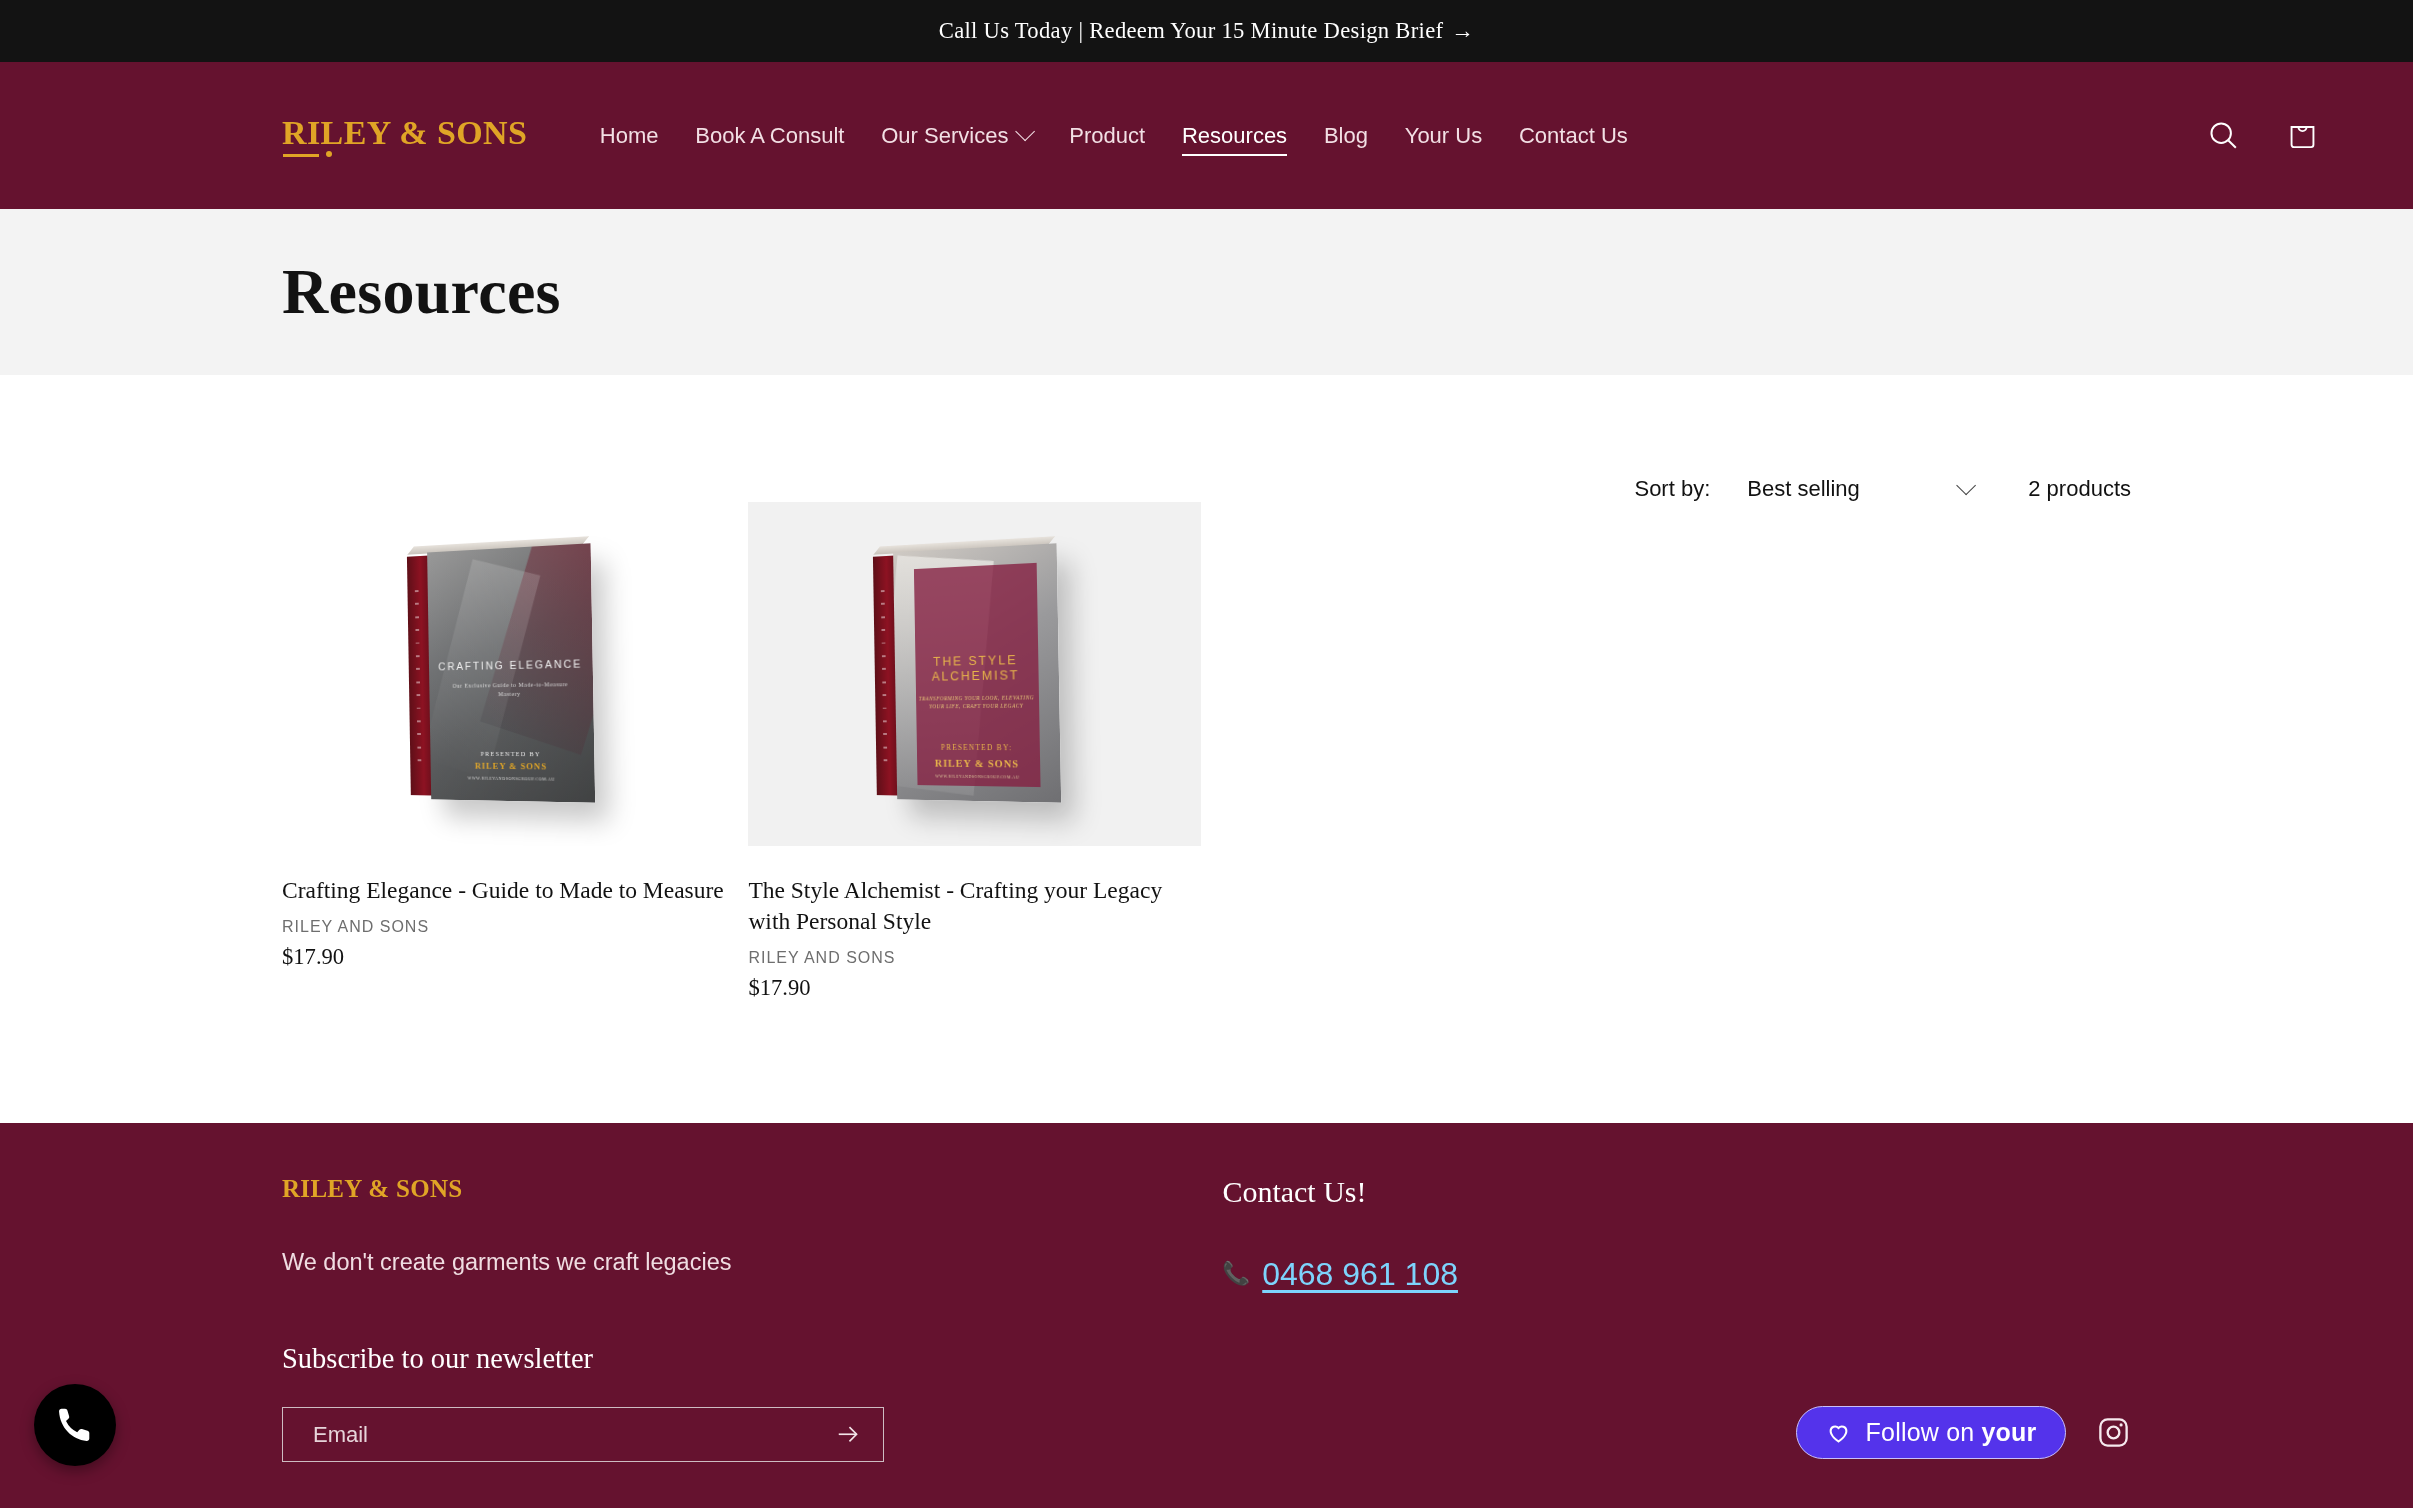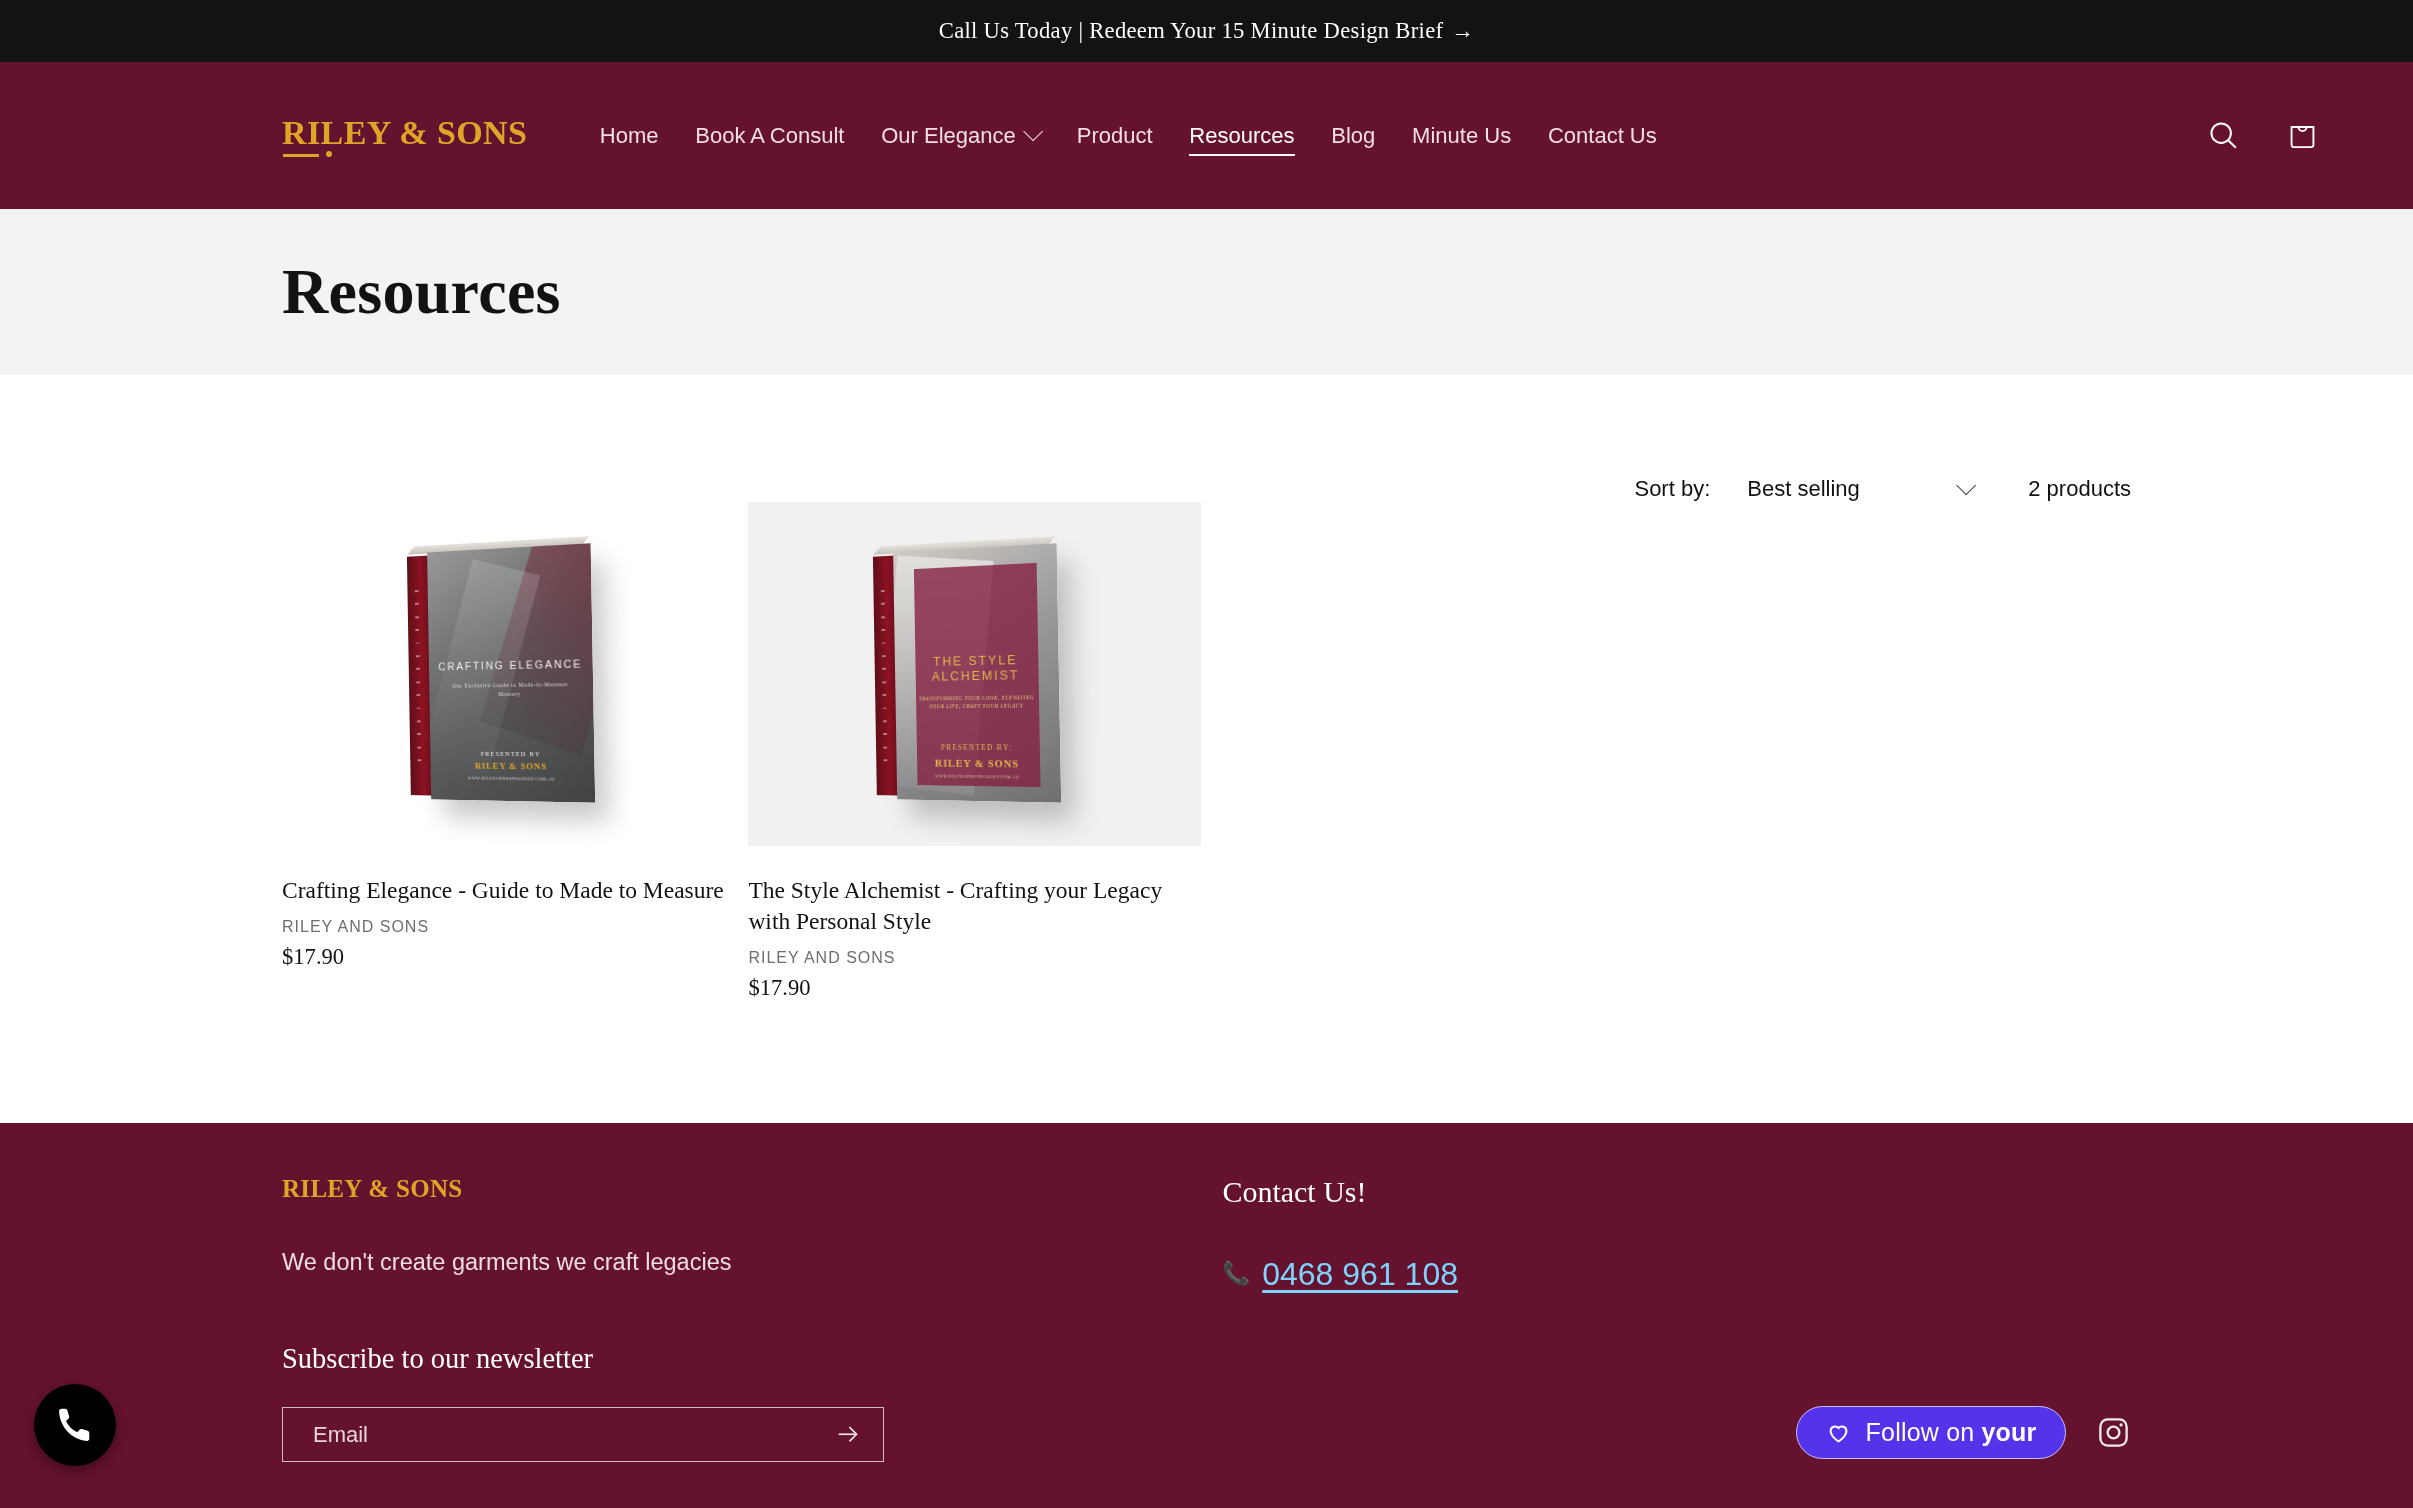--- a/index.html
+++ b/index.html
@@ -377,35 +377,35 @@
     </div>
 
     <nav class="nav">
       <div class="nav-item">
         <span>Home</span>
       </div>
       <div class="nav-item">
         <span>Book A Consult</span>
       </div>
       <div class="nav-item">
-        <span>Our Elegance</span>
+        <span>Our Services</span>
         <span class="chev"></span>
       </div>
       <div class="nav-item">
         <span>Product</span>
       </div>
       <div class="nav-item active">
         <span>Resources</span>
         <span class="nav-underline"></span>
       </div>
       <div class="nav-item">
         <span>Blog</span>
       </div>
       <div class="nav-item">
-        <span>Minute Us</span>
+        <span>Your Us</span>
       </div>
       <div class="nav-item">
         <span>Contact Us</span>
       </div>
     </nav>
 
     <div class="header-actions">
       <div class="icon-btn">
         <svg width="37" height="37" viewBox="0 0 24 24" fill="none" stroke="#ffffff" stroke-width="1.3">
           <circle cx="10.5" cy="10.5" r="6.3"></circle>

